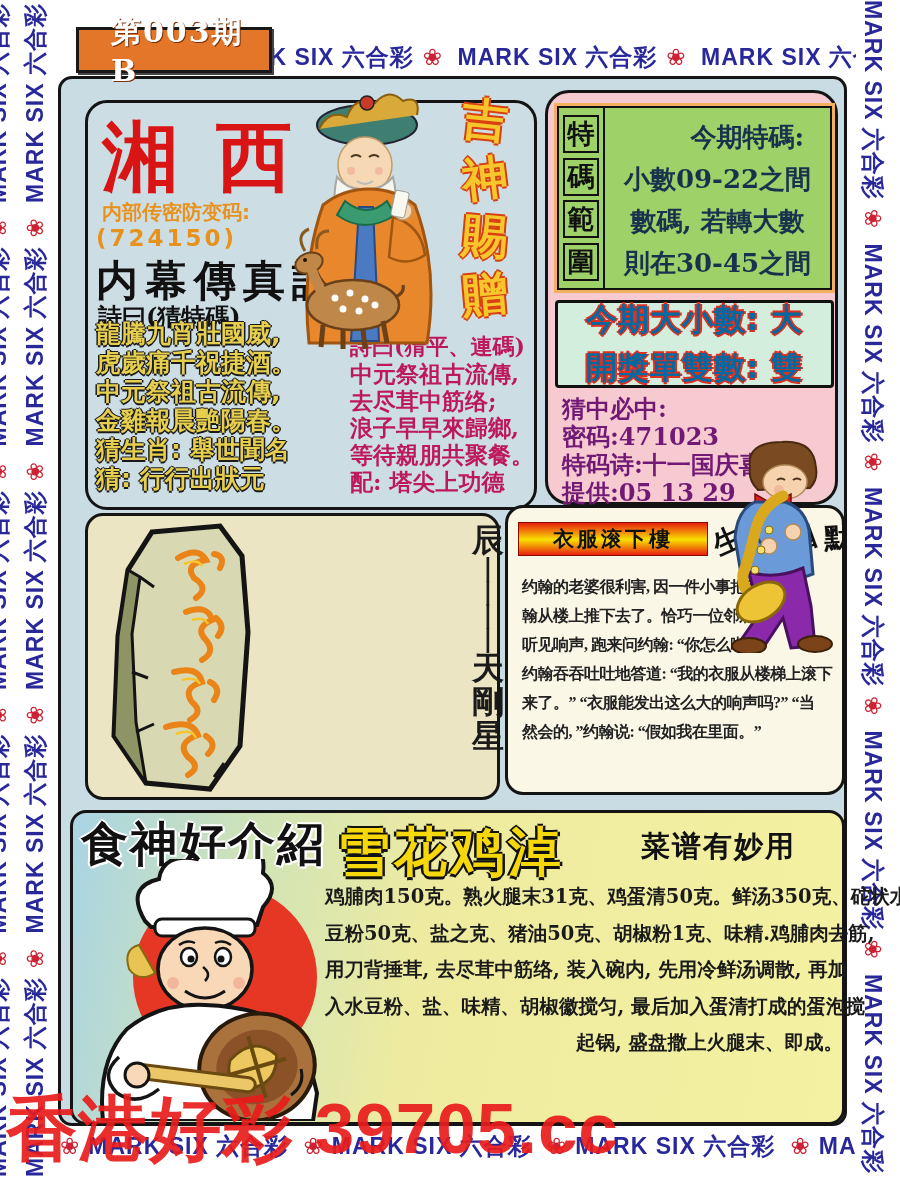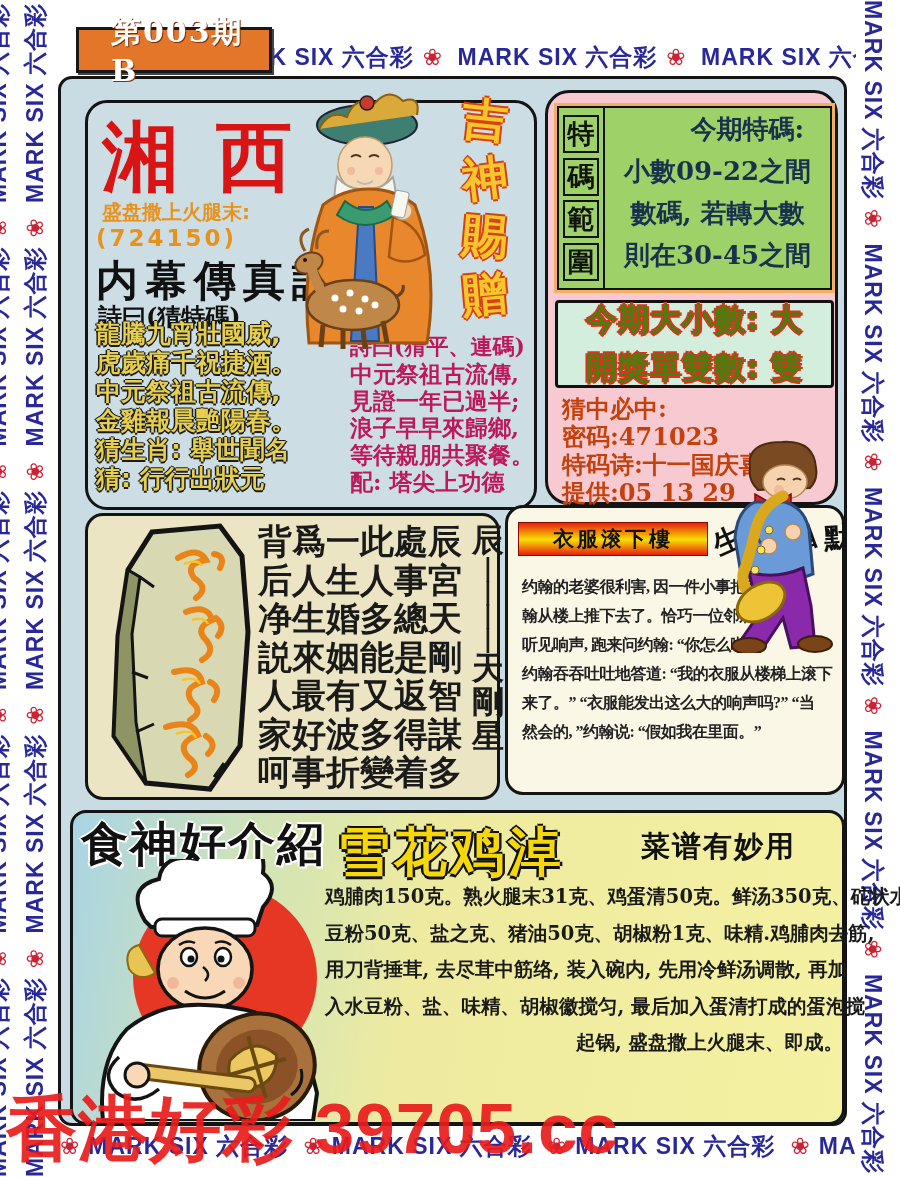--- a/index.html
+++ b/index.html
@@ -53,30 +53,30 @@
   .god-svg { position:absolute; left:177px; top:-10px; z-index:3; }
 
   
   .pink-panel { left:545px; top:90px; width:293px; height:415px; border-radius:24px; background:#f7c9d0; }
   .green-box { position:absolute; left:9px; top:13px; width:275px; height:184px;
                border:2px solid #111; outline:3px solid #f2b060; background:#9ed168; display:flex; }
   .gb-col { width:46px; border-right:2px solid #111; display:flex; flex-direction:column;
             align-items:center; justify-content:space-around; padding:5px 0; }
   .gb-col span { width:36px; height:38px; border:2px solid #111; color:#111; background:transparent;
                  font:bold 27px "DejaVu Sans", sans-serif; text-align:center; line-height:34px; }
-  .gb-text { flex:1; padding:0 6px; color:#18324e; font:bold 26px "DejaVu Serif", serif; }
+  .gb-text { flex:1; padding:8px 6px; color:#18324e; font:bold 26px "DejaVu Serif", serif; }
   .gb-text .l0 { text-align:right; padding-right:20px; line-height:42px; }
   .gb-text .ln { text-align:center; line-height:42px; white-space:nowrap; }
   .mint-box { position:absolute; left:7px; top:207px; width:279px; height:88px; background:#d4eedd;
               border:3px solid #111; border-radius:4px; display:flex; flex-direction:column;
               justify-content:center; gap:6px; text-align:center; }
-  .mint-box div { font:bold 31px "DejaVu Sans", sans-serif; color:#4d7c0f; letter-spacing:1px; white-space:nowrap;
+  .mint-box div { font:bold 31px "DejaVu Sans", sans-serif; color:#0369a1; letter-spacing:1px; white-space:nowrap;
                   text-shadow:-2px 0 #e03020,2px 0 #e03020,0 -2px #e03020,0 2px #e03020; }
   .hints { position:absolute; left:14px; top:302px; }
-  .hints div { font:bold 24px "DejaVu Serif", serif; color:#c2410c; line-height:28px; white-space:nowrap; }
+  .hints div { font:bold 24px "DejaVu Serif", serif; color:#701a75; line-height:28px; white-space:nowrap; }
 
   
   .riddle-panel { left:85px; top:513px; width:415px; height:287px; border-radius:18px; background:#ece5c3; }
   .stone-svg { position:absolute; left:6px; top:6px; }
   .grid { position:absolute; left:170px; top:6px; }
   .grid div { font:bold 34px "DejaVu Sans", sans-serif; color:#1a1a1a; line-height:38.5px;
               letter-spacing:0; white-space:nowrap; }
   .side-col { position:absolute; left:384px; top:8px; display:flex; flex-direction:column;
               align-items:center; gap:2px; }
   .side-col span { font:bold 32px "DejaVu Sans", sans-serif; color:#1a1a1a; line-height:1; }
@@ -158,42 +158,42 @@
   <span class="bu"><span class="bf">❀</span><span class="bt">MARK SIX 六合彩</span></span>
   <span class="bu"><span class="bf">❀</span><span class="bt">MARK SIX 六合彩</span></span>
   
 </div>
 
 <div class="main-frame"></div>
 <div class="issue-box">第003期 B</div>
 
 <div class="panel left-panel">
   <div class="region-title">湘西</div>
-  <div class="anti-label">盛盘撒上火腿末:</div>
+  <div class="anti-label">内部传密防变码:</div>
   <div class="anti-code">(724150)</div>
   <div class="poem-title">内幕傳真詩</div>
   <div class="poem-sub">詩曰(猜特碼)</div>
   <div class="poem-lines">
     <div>龍騰九宵壯國威,</div>
     <div>虎歲痛千祝捷酒。</div>
     <div>中元祭祖古流傳,</div>
     <div>金雞報晨艷陽春。</div>
     <div>猜生肖: 舉世聞名</div>
     <div>猜:  行行出狀元</div>
   </div>
   <div class="blessing">
     <span class="r0">吉</span>
     <span class="r1">神</span>
     <span class="r2">賜</span>
     <span class="r3">贈</span>
   </div>
   <div class="poem2">
     <div class="p2sub">詩曰(猜平、連碼)</div>
     <div>中元祭祖古流傳,</div>
-    <div>見證一年已過半;</div>
+    <div>去尽茸中筋络;</div>
     <div>浪子早早來歸鄉,</div>
     <div>等待親朋共聚餐。</div>
     <div>配:  塔尖上功德</div>
   </div>
   <svg class="god-svg" width="200" height="258" viewBox="0 0 200 258">
     <ellipse cx="102" cy="32" rx="50" ry="20" fill="#3f7f72" stroke="#223" stroke-width="2"></ellipse>
     <path d="M54,36 q10,-20 28,-12 q8,-22 28,-14 q14,-16 28,-2 q18,-6 14,14" fill="#d9a93a" stroke="#8a6010" stroke-width="2"></path>
     <circle cx="102" cy="10" r="7" fill="#c83a2a" stroke="#222" stroke-width="1.5"></circle>
     <ellipse cx="100" cy="72" rx="27" ry="28" fill="#f6d8b4" stroke="#c09a6a" stroke-width="1.5"></ellipse>
     <path d="M86,64 q5,-4 10,0 M104,64 q5,-4 10,0" stroke="#4a3520" stroke-width="2" fill="none"></path>
@@ -255,29 +255,20 @@
   <svg class="stone-svg" width="162" height="274" viewBox="0 0 162 274">
     <polygon points="58,10 126,4 148,34 154,110 146,224 116,267 52,261 20,214 24,114 34,48" fill="#d8d8b2" stroke="#141414" stroke-width="5"></polygon>
     <polygon points="34,48 24,114 20,214 52,261 42,200 38,112 46,55" fill="#8e9464" stroke="#141414" stroke-width="3"></polygon>
     <path d="M46,55 l14,10 M38,150 l16,6 M42,210 l18,-8 M120,255 l10,-14" stroke="#141414" stroke-width="3" fill="none"></path>
     <path d="M84,36 q20,-12 28,2 q-22,4 -12,18 q16,10 2,20 M120,32 q12,2 6,14" stroke="#ea8418" stroke-width="6" fill="none" stroke-linecap="round"></path>
     <path d="M92,90 q22,-8 26,8 q-18,8 -6,20 q10,12 -4,20 M122,96 q10,8 2,18" stroke="#ea8418" stroke-width="6" fill="none" stroke-linecap="round"></path>
     <path d="M80,150 q24,-6 28,10 q-20,6 -10,20 q12,10 -2,18 M116,160 q12,6 4,18" stroke="#ea8418" stroke-width="6" fill="none" stroke-linecap="round"></path>
     <path d="M72,205 q26,-8 32,8 q-22,8 -10,22 q14,10 0,18 M112,214 q12,8 2,18" stroke="#ea8418" stroke-width="6" fill="none" stroke-linecap="round"></path>
     <path d="M90,42 q14,-6 18,2 M98,98 q12,-4 16,4 M88,158 q14,-4 18,4 M82,212 q16,-6 20,4" stroke="#f6c42c" stroke-width="2.5" fill="none"></path>
   </svg>
-  <div class="grid">
-    <div>背爲一此處辰</div>
-    <div>后人生人事宮</div>
-    <div>净生婚多總天</div>
-    <div>説來姻能是剛</div>
-    <div>人最有又返智</div>
-    <div>家好波多得謀</div>
-    <div>呵事折變着多</div>
-  </div>
   <div class="side-col">
     <span>辰</span>
     <span class="bar">|</span>
     <span class="bar">|</span>
     <span class="bar">|</span>
     <span class="bar">|</span>
     <span>天</span>
     <span>剛</span>
     <span>星</span>
   </div>

